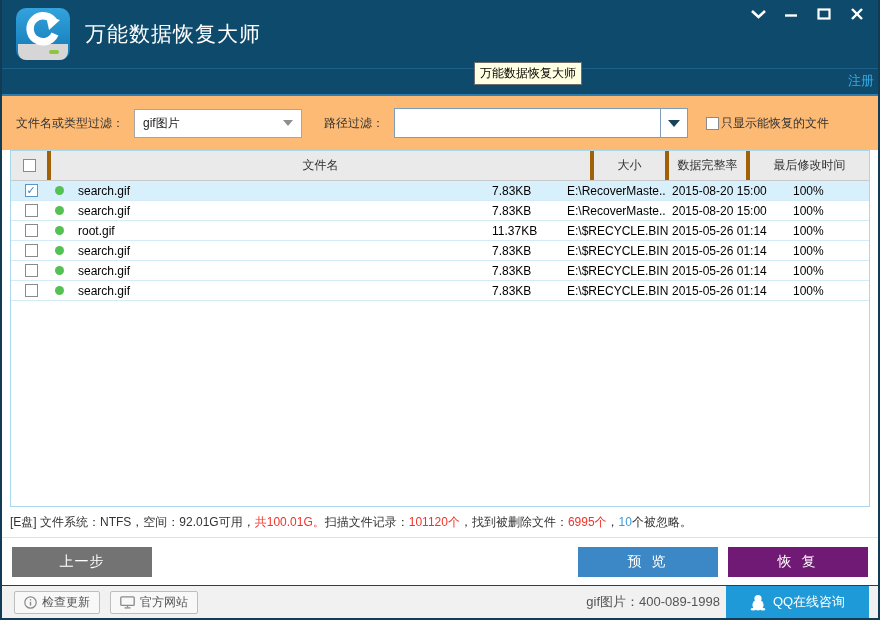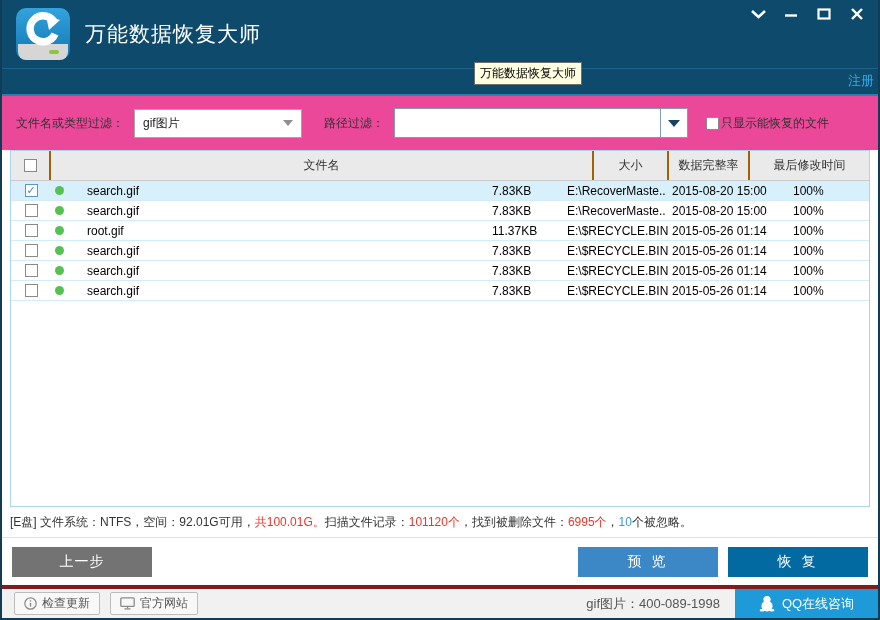--- a/index.html
+++ b/index.html
@@ -17,73 +17,73 @@
   .app-title { color:#fff; font-size:21px; margin-left:15px; letter-spacing:1px; }
   .win-controls { position:absolute; top:6px; right:12px; display:flex; align-items:center; gap:15px; }
   .win-btn { width:18px; height:16px; display:flex; align-items:center; justify-content:center; cursor:pointer; }
   .subband { height:26px; position:relative; }
   .register { position:absolute; right:4px; top:3px; color:#35aae8; font-size:13px; cursor:pointer; text-decoration:none; }
   .tooltip {
     position:absolute; left:472px; top:62px; z-index:60; background:#ffffe1;
     border:1px solid #6e6e6e; font-size:12px; color:#000; padding:2px 5px; white-space:nowrap;
   }
   
-  .filter-bar { height:54px; background:#ec4899; display:flex; align-items:center; padding-left:14px; }
+  .filter-bar { height:54px; background:#fdba74; display:flex; align-items:center; padding-left:14px; }
   .flabel { font-size:12px; color:#333; }
   .select1 { width:168px; height:29px; border:1px solid #a6a6a6; background:#fff; display:flex; align-items:center;
              padding:0 8px; font-size:12px; color:#222; margin-left:10px; cursor:pointer; }
   .select1 .grow { flex:1; }
   .tri-gray { width:0; height:0; border-left:5px solid transparent; border-right:5px solid transparent; border-top:6px solid #8f8f8f; }
   .path-label { margin-left:22px; }
   .combo { margin-left:10px; width:294px; height:30px; border:1px solid #7f9db9; display:flex; background:#fff; }
   .combo-input { flex:1; border:none; outline:none; font-size:12px; padding:0 6px; background:#fff; }
   .combo-btn { width:27px; border-left:1px solid #7f9db9; display:flex; align-items:center; justify-content:center; background:#fff; cursor:pointer; }
   .tri-dark { width:0; height:0; border-left:6px solid transparent; border-right:6px solid transparent; border-top:7px solid #16435e; }
   .only-wrap { display:flex; align-items:center; margin-left:18px; gap:2px; cursor:pointer; }
   .cb { width:13px; height:13px; border:1px solid #8a8a8a; background:#fff; display:inline-flex; align-items:center; justify-content:center;
         font-size:11px; line-height:1; color:#3a87c8; flex:0 0 auto; }
   .cb.checked { border-color:#5a96c8; }
   .cb.checked::after { content:"✓"; font-weight:bold; margin-top:-1px; }
   
   .table { margin:0 8px; border:1px solid #a9d7ec; height:357px; background:#fff; overflow:hidden; }
   .thead { display:flex; height:30px; background:#eaeaea; border-bottom:1px solid #c9c9c9; }
-  .th { display:flex; align-items:center; justify-content:center; font-size:12px; color:#333; border-right:2px solid #a16207; }
+  .th { display:flex; align-items:center; justify-content:center; font-size:12px; color:#333; border-right:4px solid #a16207; }
   .th:last-child { border-right:none; }
   .w-check { width:40px; flex:0 0 auto; }
   .w-name  { flex:1; }
   .w-size  { width:75px; flex:0 0 auto; }
   .w-path  { width:106px; flex:0 0 auto; }
   .w-time  { width:119px; flex:0 0 auto; }
   .w-int   { width:81px; flex:0 0 auto; }
   .trow { display:flex; height:20px; align-items:center; border-bottom:1px solid #d4ecf8; font-size:12px; color:#000; cursor:default; }
   .trow.selected { background:#d8f0fc; }
   .c { overflow:hidden; white-space:nowrap; }
   .c-check { width:40px; flex:0 0 auto; display:flex; justify-content:center; }
-  .c-name { flex:1; display:flex; align-items:center; gap:23px; padding-left:4px; }
+  .c-name { flex:1; display:flex; align-items:center; gap:14px; padding-left:4px; }
   .dot { width:9px; height:9px; border-radius:50%; background:#54c153; flex:0 0 auto; }
   .c-size { width:75px; flex:0 0 auto; padding-left:4px; }
   .c-path { width:106px; flex:0 0 auto; padding-left:4px; }
   .c-time { width:119px; flex:0 0 auto; padding-left:3px; }
   .c-int  { width:81px; flex:0 0 auto; padding-left:5px; }
   
   .status { height:30px; display:flex; align-items:center; padding-left:8px; font-size:12px; white-space:pre; }
   
   .actions { height:48px; position:relative; border-top:1px solid #e2e2e2; background:#fff; }
   .btn { position:absolute; top:9px; width:140px; height:30px; border:none; color:#fff; font-size:14px;
          font-family:inherit; letter-spacing:3px; cursor:pointer; }
   .btn-back { left:10px; background:#737373; letter-spacing:1px; }
   .btn-preview { right:160px; background:#3c87c6; }
-  .btn-recover { right:10px; background:#0369a1; }
-  
-  .footer { height:33px; background:#f1f1f1; border-top:4px solid #7f1d1d; position:relative; display:flex; align-items:center; }
+  .btn-recover { right:10px; background:#701a75; }
+  
+  .footer { height:33px; background:#f1f1f1; border-top:1px solid #7f1d1d; position:relative; display:flex; align-items:center; }
   .foot-btn { height:23px; margin-left:10px; border:1px solid #bdbdbd; border-radius:2px; background:#f8f8f8; color:#555;
               font-size:12px; font-family:inherit; display:inline-flex; align-items:center; gap:5px; padding:0 9px; cursor:pointer; }
   .foot-btn:first-of-type { margin-left:12px; }
   .hotline { position:absolute; right:158px; font-size:13px; color:#555; }
-  .qq-btn { position:absolute; right:0; top:0; height:100%; width:143px; background:#1e9ad8; color:#fff; border:none;
+  .qq-btn { position:absolute; right:9px; top:0; height:100%; width:143px; background:#1e9ad8; color:#fff; border:none;
             font-size:13px; font-family:inherit; display:flex; align-items:center; justify-content:center; gap:7px; cursor:pointer; }
 </style>
 </head>
 <body>
 
 <div class="window">
 
   <div class="header">
     <div class="titlebar">
       <svg class="logo" viewBox="0 0 54 52" xmlns="http://www.w3.org/2000/svg">

